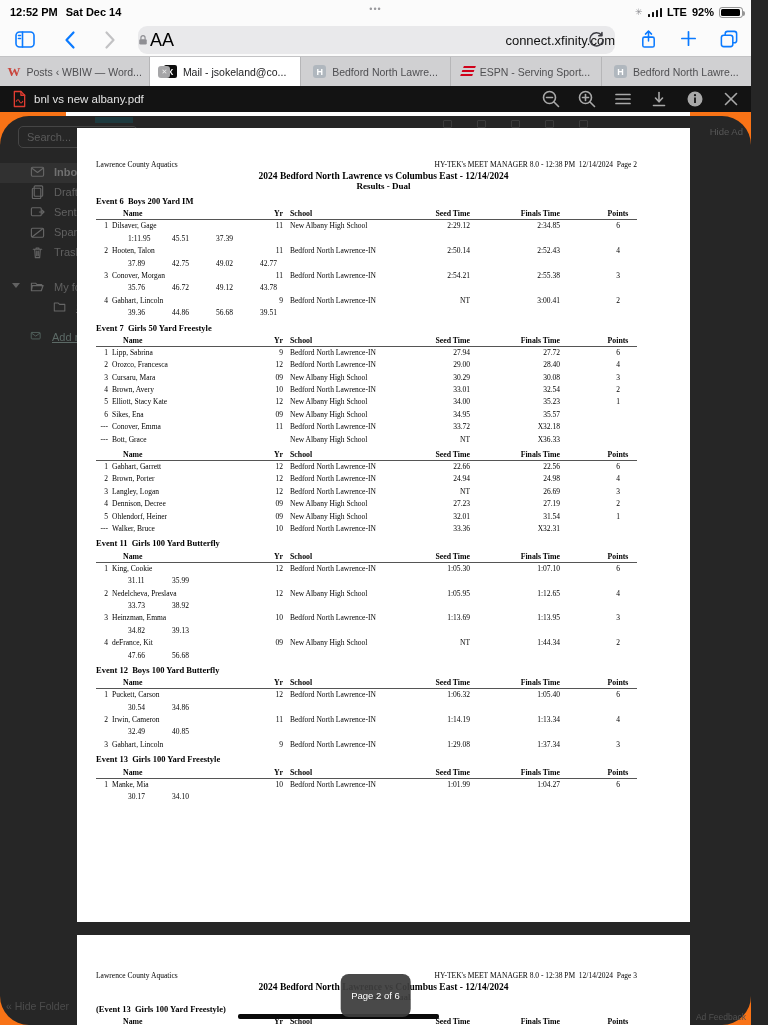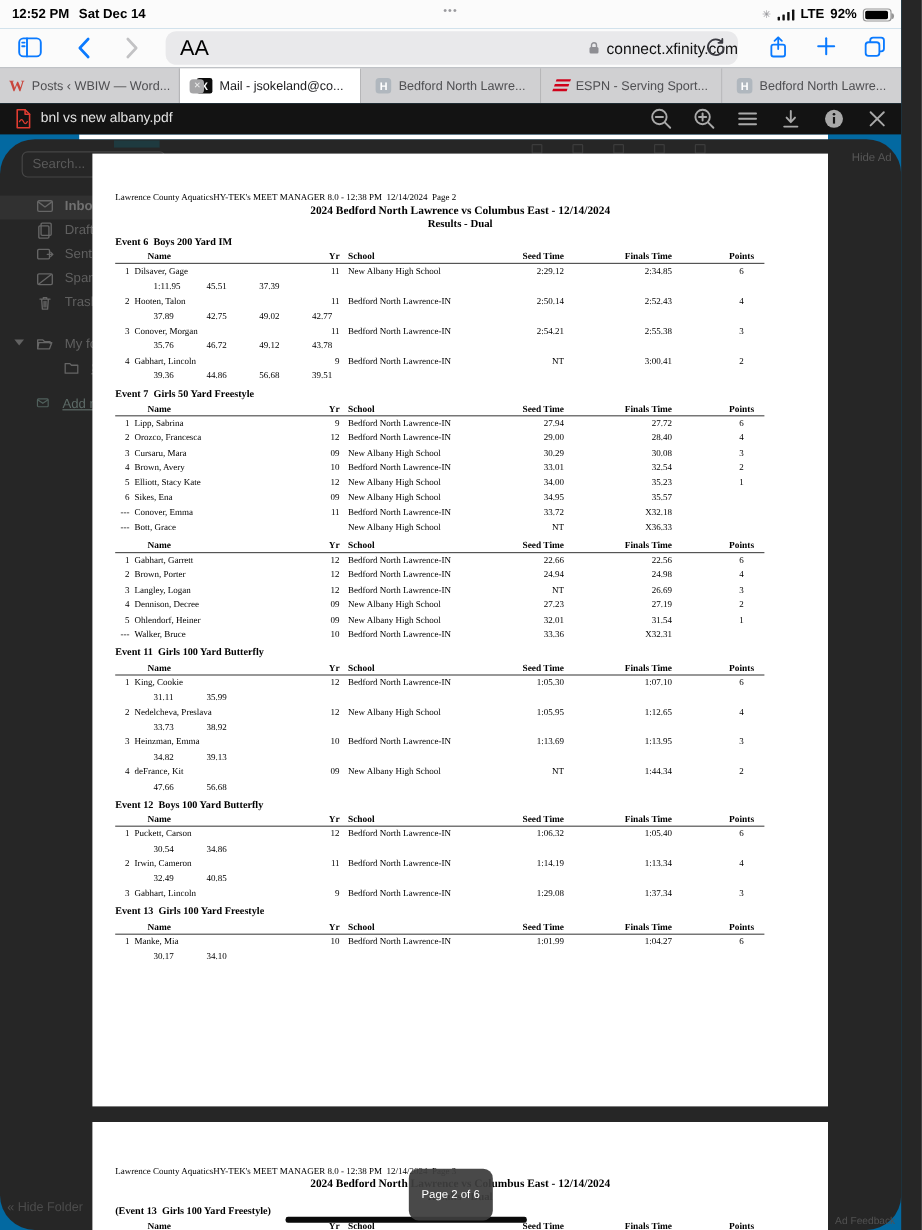--- a/index.html
+++ b/index.html
@@ -1,18 +1,18 @@
 <!DOCTYPE html>
 <html><head>
 <meta charset="utf-8">
 <style>
   * { margin:0; padding:0; box-sizing:border-box; }
   html,body { width:768px; height:1025px; overflow:hidden; background:#262626; }
   .screen { position:relative; width:751px; height:1025px; overflow:hidden;
-            font-family:"Liberation Sans", sans-serif; background:#0369a1; }
+            font-family:"Liberation Sans", sans-serif; background:#f97316; }
 
   
   .status-bar { position:absolute; top:0; left:0; right:0; height:24px; background:#fbfbfb;
                 display:flex; align-items:center; z-index:10; }
   .sb-left { position:absolute; left:10px; top:0; height:24px; display:flex; align-items:center; gap:8px;
              font-size:11px; font-weight:600; color:#000; }
   .sb-dots { position:absolute; left:50%; transform:translateX(-50%); color:#9a9a9e; font-size:9px; letter-spacing:1px; top:4px; }
   .sb-right { position:absolute; right:8px; top:0; height:24px; display:flex; align-items:center; gap:5px;
               font-size:11px; font-weight:600; color:#000; }
   .spinner { color:#8e8e93; font-size:9px; font-weight:400; }
@@ -23,21 +23,21 @@
   .battery { position:relative; width:24px; height:11px; border:1px solid rgba(0,0,0,.4); border-radius:3px; }
   .battery .fill { position:absolute; left:1px; top:1px; bottom:1px; width:88%; background:#000; border-radius:1.5px; }
   .battery .nub { position:absolute; right:-3px; top:3px; width:2px; height:5px; background:rgba(0,0,0,.4); border-radius:0 2px 2px 0; }
 
   
   .browser-bar { position:absolute; top:24px; left:0; right:0; height:32px; background:#fbfbfb; z-index:10; }
   .nav-btn { position:absolute; top:5px; width:22px; height:22px; cursor:pointer; }
   .url-capsule { position:absolute; left:138px; right:136px; top:2px; height:28px; background:#e9e9eb;
                  border-radius:9px; display:flex; align-items:center; }
   .reader-aa { position:absolute; left:12px; font-size:18px; color:#000; letter-spacing:0; }
-  .url-center { position:absolute; left:0; right:0; display:flex; align-items:center; justify-content:flex-end; gap:5px;
+  .url-center { position:absolute; left:0; right:0; display:flex; align-items:center; justify-content:space-between; gap:5px;
                 font-size:13px; color:#111; }
   .reload { position:absolute; right:10px; top:5px; }
   .right-icons { position:absolute; right:12px; top:5px; display:flex; gap:21px; }
 
   
   .tab-bar { position:absolute; top:56px; left:0; right:0; height:30px; display:flex; background:#d0d0d2;
              border-top:1px solid #c3c3c5; z-index:10; }
   .tab { position:relative; flex:1 1 0; display:flex; align-items:center; justify-content:center; gap:6px;
          border-right:1px solid #b6b6b8; background:#d0d0d2; cursor:pointer; overflow:hidden; }
   .tab:last-child { border-right:none; }
@@ -80,21 +80,21 @@
   .hide-ad { position:absolute; top:10px; right:8px; color:#575757; font-size:9.5px; cursor:pointer; }
   .hide-folder { position:absolute; top:884px; left:6px; color:#4c4c4c; font-size:10.5px; cursor:pointer; }
   .ad-feedback { position:absolute; top:896px; right:5px; color:#515151; font-size:8.5px; cursor:pointer; }
 
   
   .pdf-page { position:absolute; left:77px; width:613px; background:#ffffff; color:#000;
               font-family:"Liberation Serif", serif; z-index:3; }
   .page2 { top:12px; height:794px; overflow:hidden; }
   .page3 { top:819px; height:91px; overflow:hidden; }
   .page-head { padding-top:32px; }
-  .meta-row { display:flex; padding:0 53px 0 19px; font-size:7.5px; white-space:pre; }
+  .meta-row { display:flex; justify-content:space-between; padding:0 53px 0 19px; font-size:7.5px; white-space:pre; }
   .p-title { text-align:center; font-weight:bold; font-size:9.5px; margin-top:2px; white-space:pre; }
   .p-sub { text-align:center; font-weight:bold; font-size:9px; white-space:pre; }
   .results { margin:5px 53px 0 19px; }
   .event { margin-top:3px; }
   .event-title { font-weight:bold; font-size:8.5px; height:12.4px; white-space:pre; }
   .row { display:grid; grid-template-columns:12px 150px 25px 105px 82px 90px 77px; height:12.4px;
          line-height:12.4px; font-size:7.5px; }
   .row span { white-space:pre; overflow:visible; }
   .row.hdr { font-weight:bold; font-size:7.8px; border-bottom:1px solid #555; height:12px; line-height:11px; }
   .c-place { text-align:right; }

